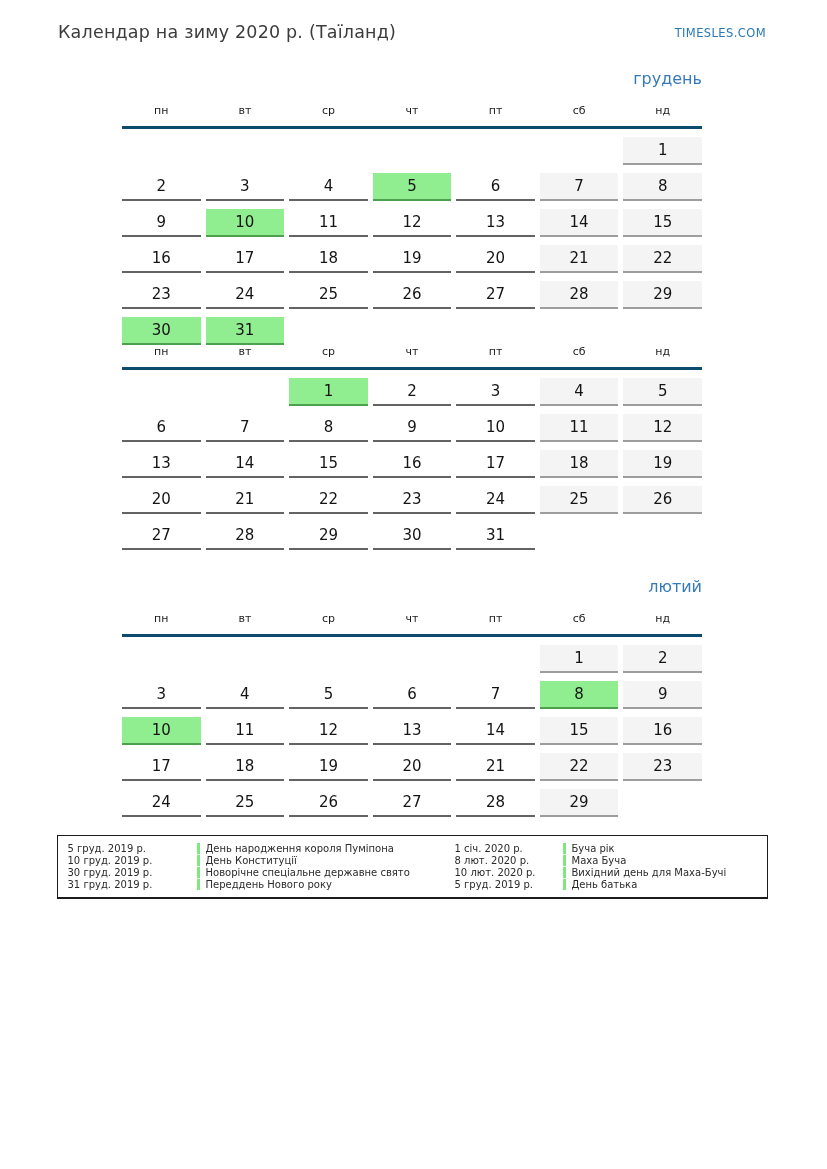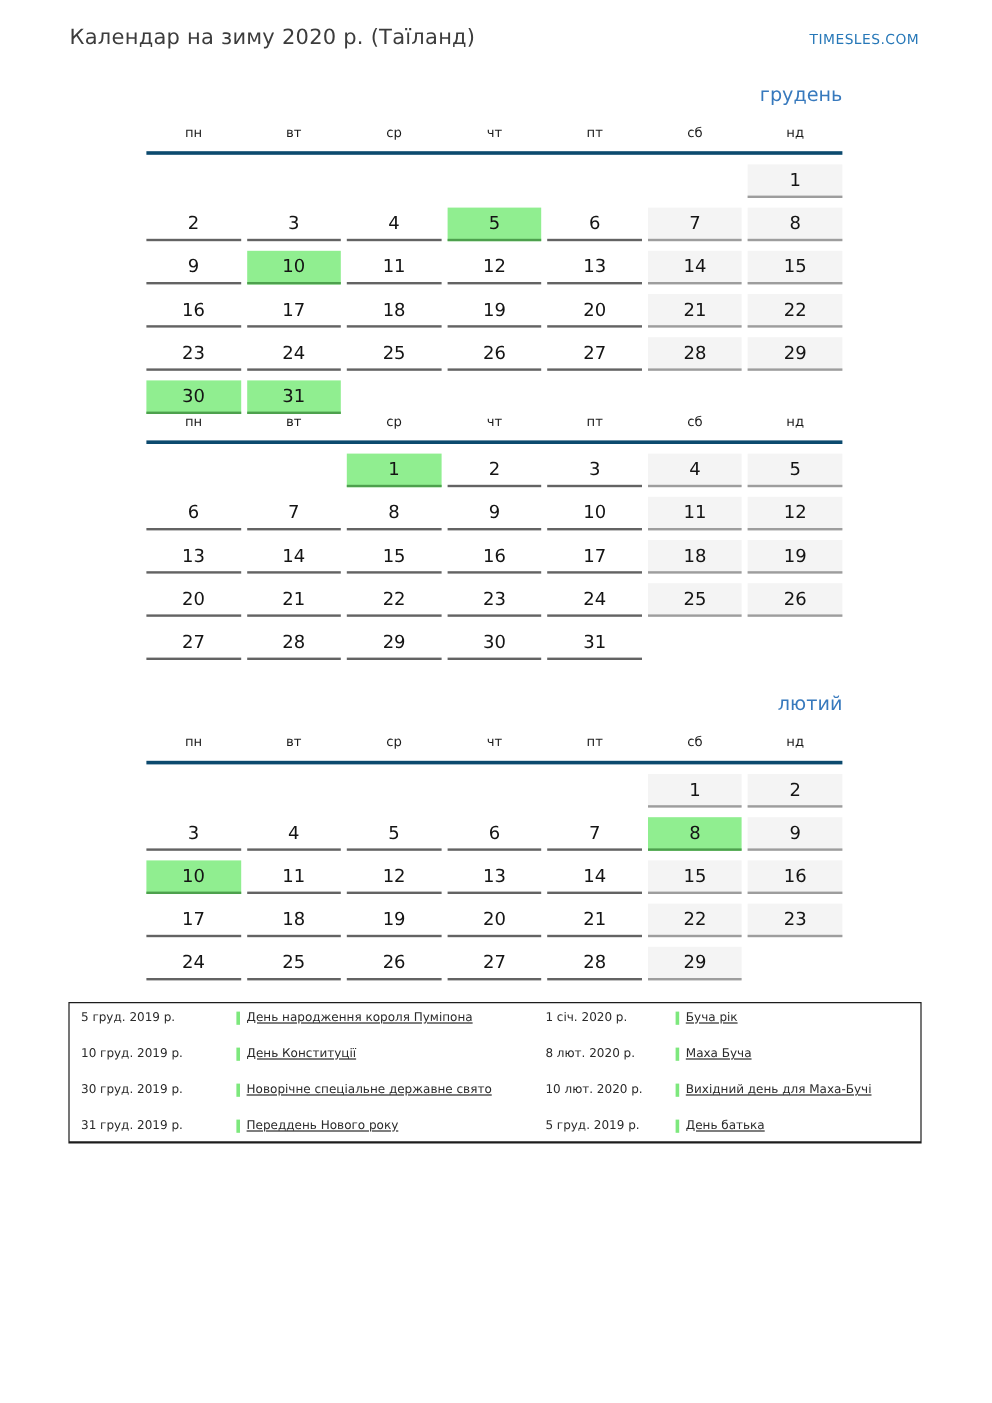--- a/index.html
+++ b/index.html
@@ -59,25 +59,25 @@
   
   .legend {
     width: 711px; margin: 18px auto 0 auto;
     border: 1.5px solid #1c1c1c;
     border-bottom-width: 2px;
     padding: 7px 0 7px 10px;
   }
   .legend-grid {
     display: grid;
     grid-template-columns: 129px 258px 108px 1fr;
-    row-gap: 19px;
+    row-gap: 1px;
     align-items: center;
   }
   .lg-date { font-size: 10px; color: #2a2a2a; }
-  .lg-name { font-size: 10px; color: #2a2a2a; display: flex; align-items: center; gap: 6px; text-decoration: underline; }
+  .lg-name { font-size: 10px; color: #2a2a2a; display: flex; align-items: center; gap: 6px; }
   .lg-bar {
     display: inline-block; width: 3px; height: 11px;
     background: #7de87d; flex: 0 0 3px;
   }
 </style>
 </head>
 <body>
 
 <div class="page">
   <div class="header">

